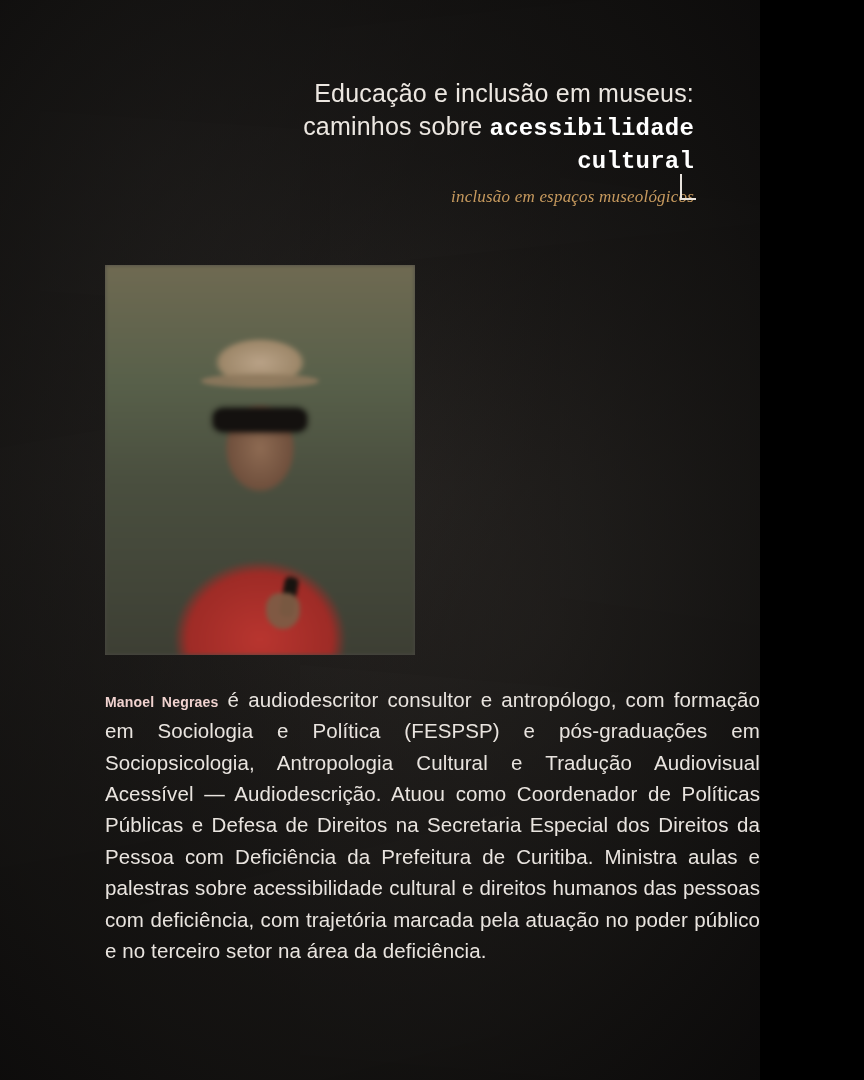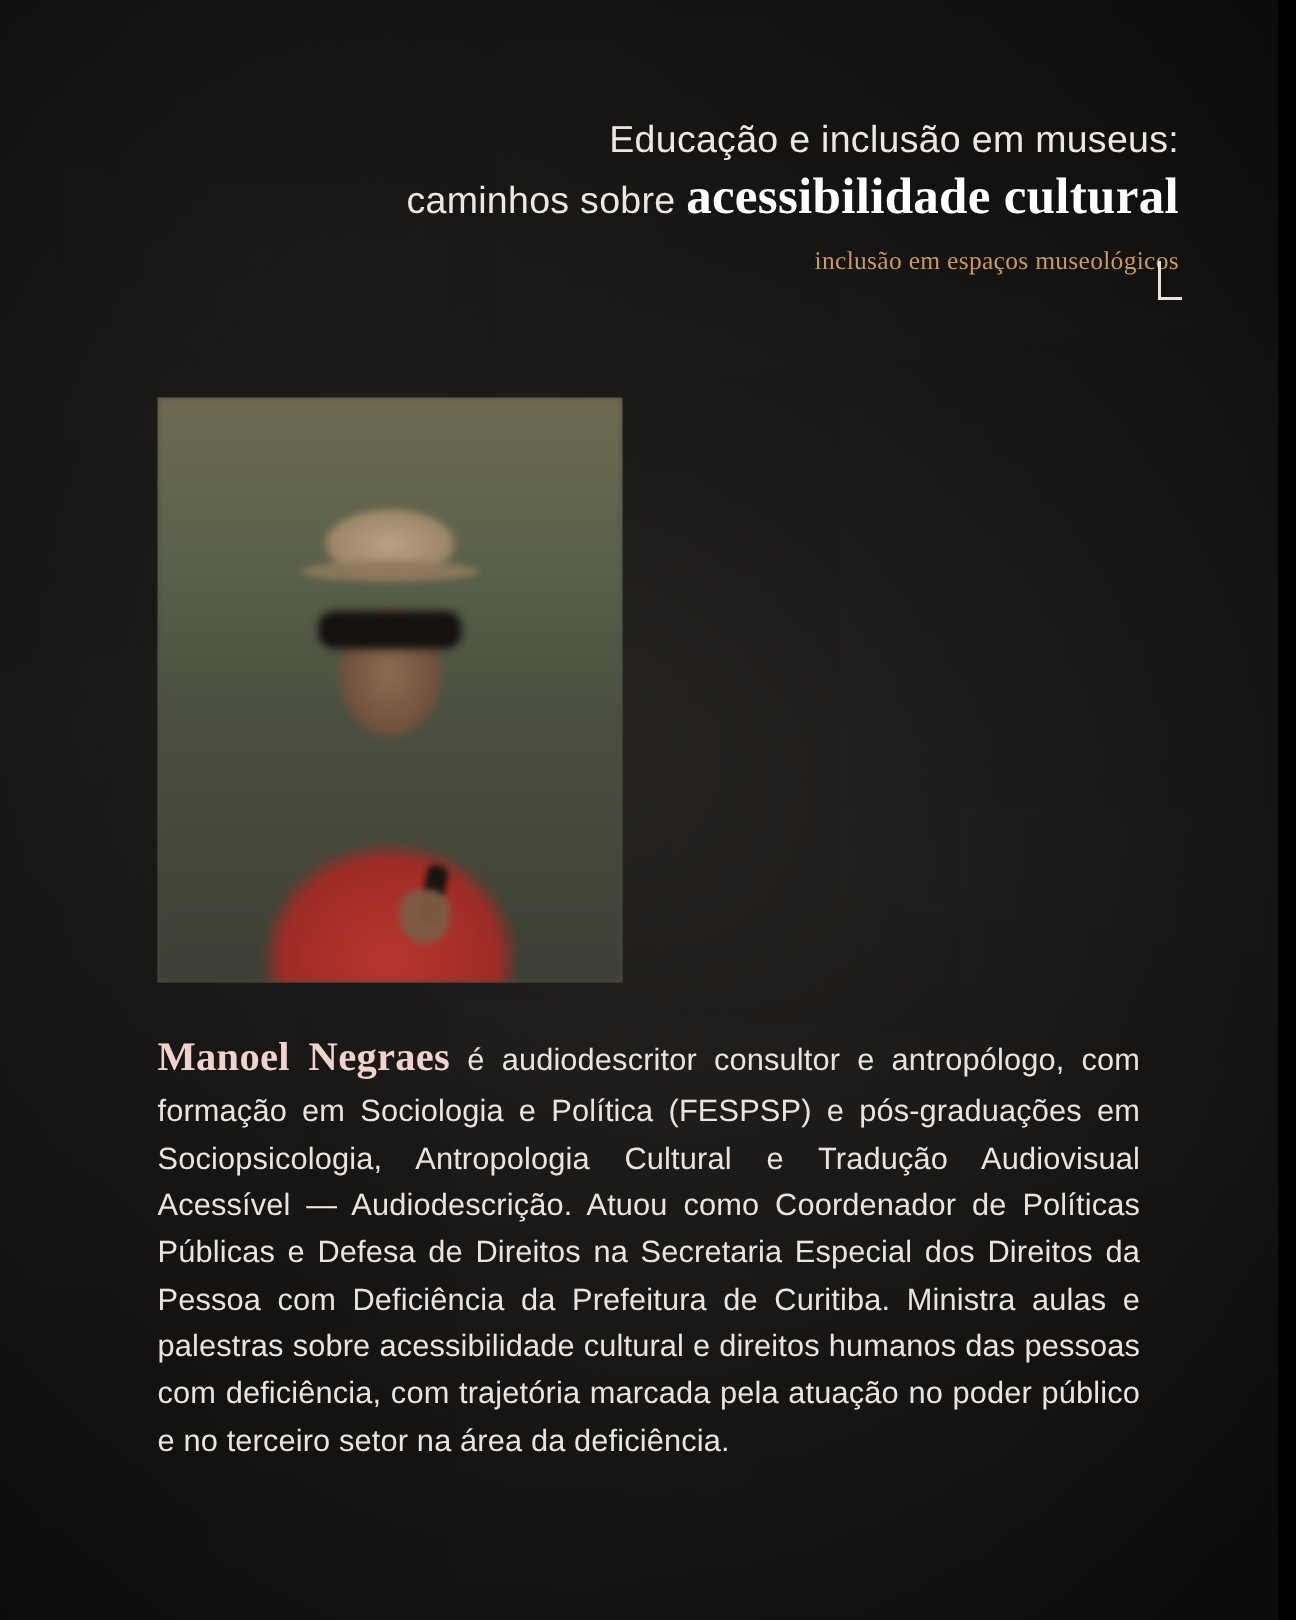--- a/index.html
+++ b/index.html
@@ -9,21 +9,21 @@
   }
   body {
     width: 864px;
     height: 1080px;
     font-family: "Liberation Sans", sans-serif;
     overflow: hidden;
   }
 
   .poster {
     position: relative;
-    width: 852px;
+    width: 760px;
     height: 1080px;
     background: #14532d;
     overflow: hidden;
   }
 
   
   .bg-photo {
     position: absolute;
     inset: 0;
     background:
@@ -74,30 +74,31 @@
   }
   .title-line-2 {
     color: #ece7e1;
     font-size: 25px;
     letter-spacing: 0.2px;
     line-height: 1.25;
     font-weight: 400;
     margin-top: 2px;
   }
   .title-strong {
-    font-family: Liberation Serif, serif;
+    font-family: Liberation Mono, monospace;
     font-weight: 700;
-    font-size: 34px;
+    font-size: 24px;
     color: #ffffff;
     letter-spacing: 0.2px;
   }
   .subtitle {
     margin-top: 10px;
     color: #c79a5e;
     font-family: "Liberation Serif", serif;
+    font-style: italic;
     font-size: 17px;
     letter-spacing: 0.2px;
   }
   .corner-mark {
     position: absolute;
     right: -2px;
     top: 96px;
     width: 14px;
     height: 24px;
     border-left: 2px solid #e8e3dd;
@@ -178,23 +179,23 @@
     left: 105px;
     top: 684px;
     width: 655px;
     color: #e9e4df;
     font-size: 20.5px;
     line-height: 1.53;
     text-align: justify;
     letter-spacing: 0.1px;
   }
   .bio .name {
-    font-family: Liberation Serif, serif;
+    font-family: Liberation Sans, sans-serif;
     font-weight: 700;
-    font-size: 27px;
+    font-size: 14px;
     color: #f0d2cf;
     letter-spacing: 0.2px;
   }
 </style>
 </head>
 <body>
 
 <div class="poster">
 
   <div class="bg-photo">

